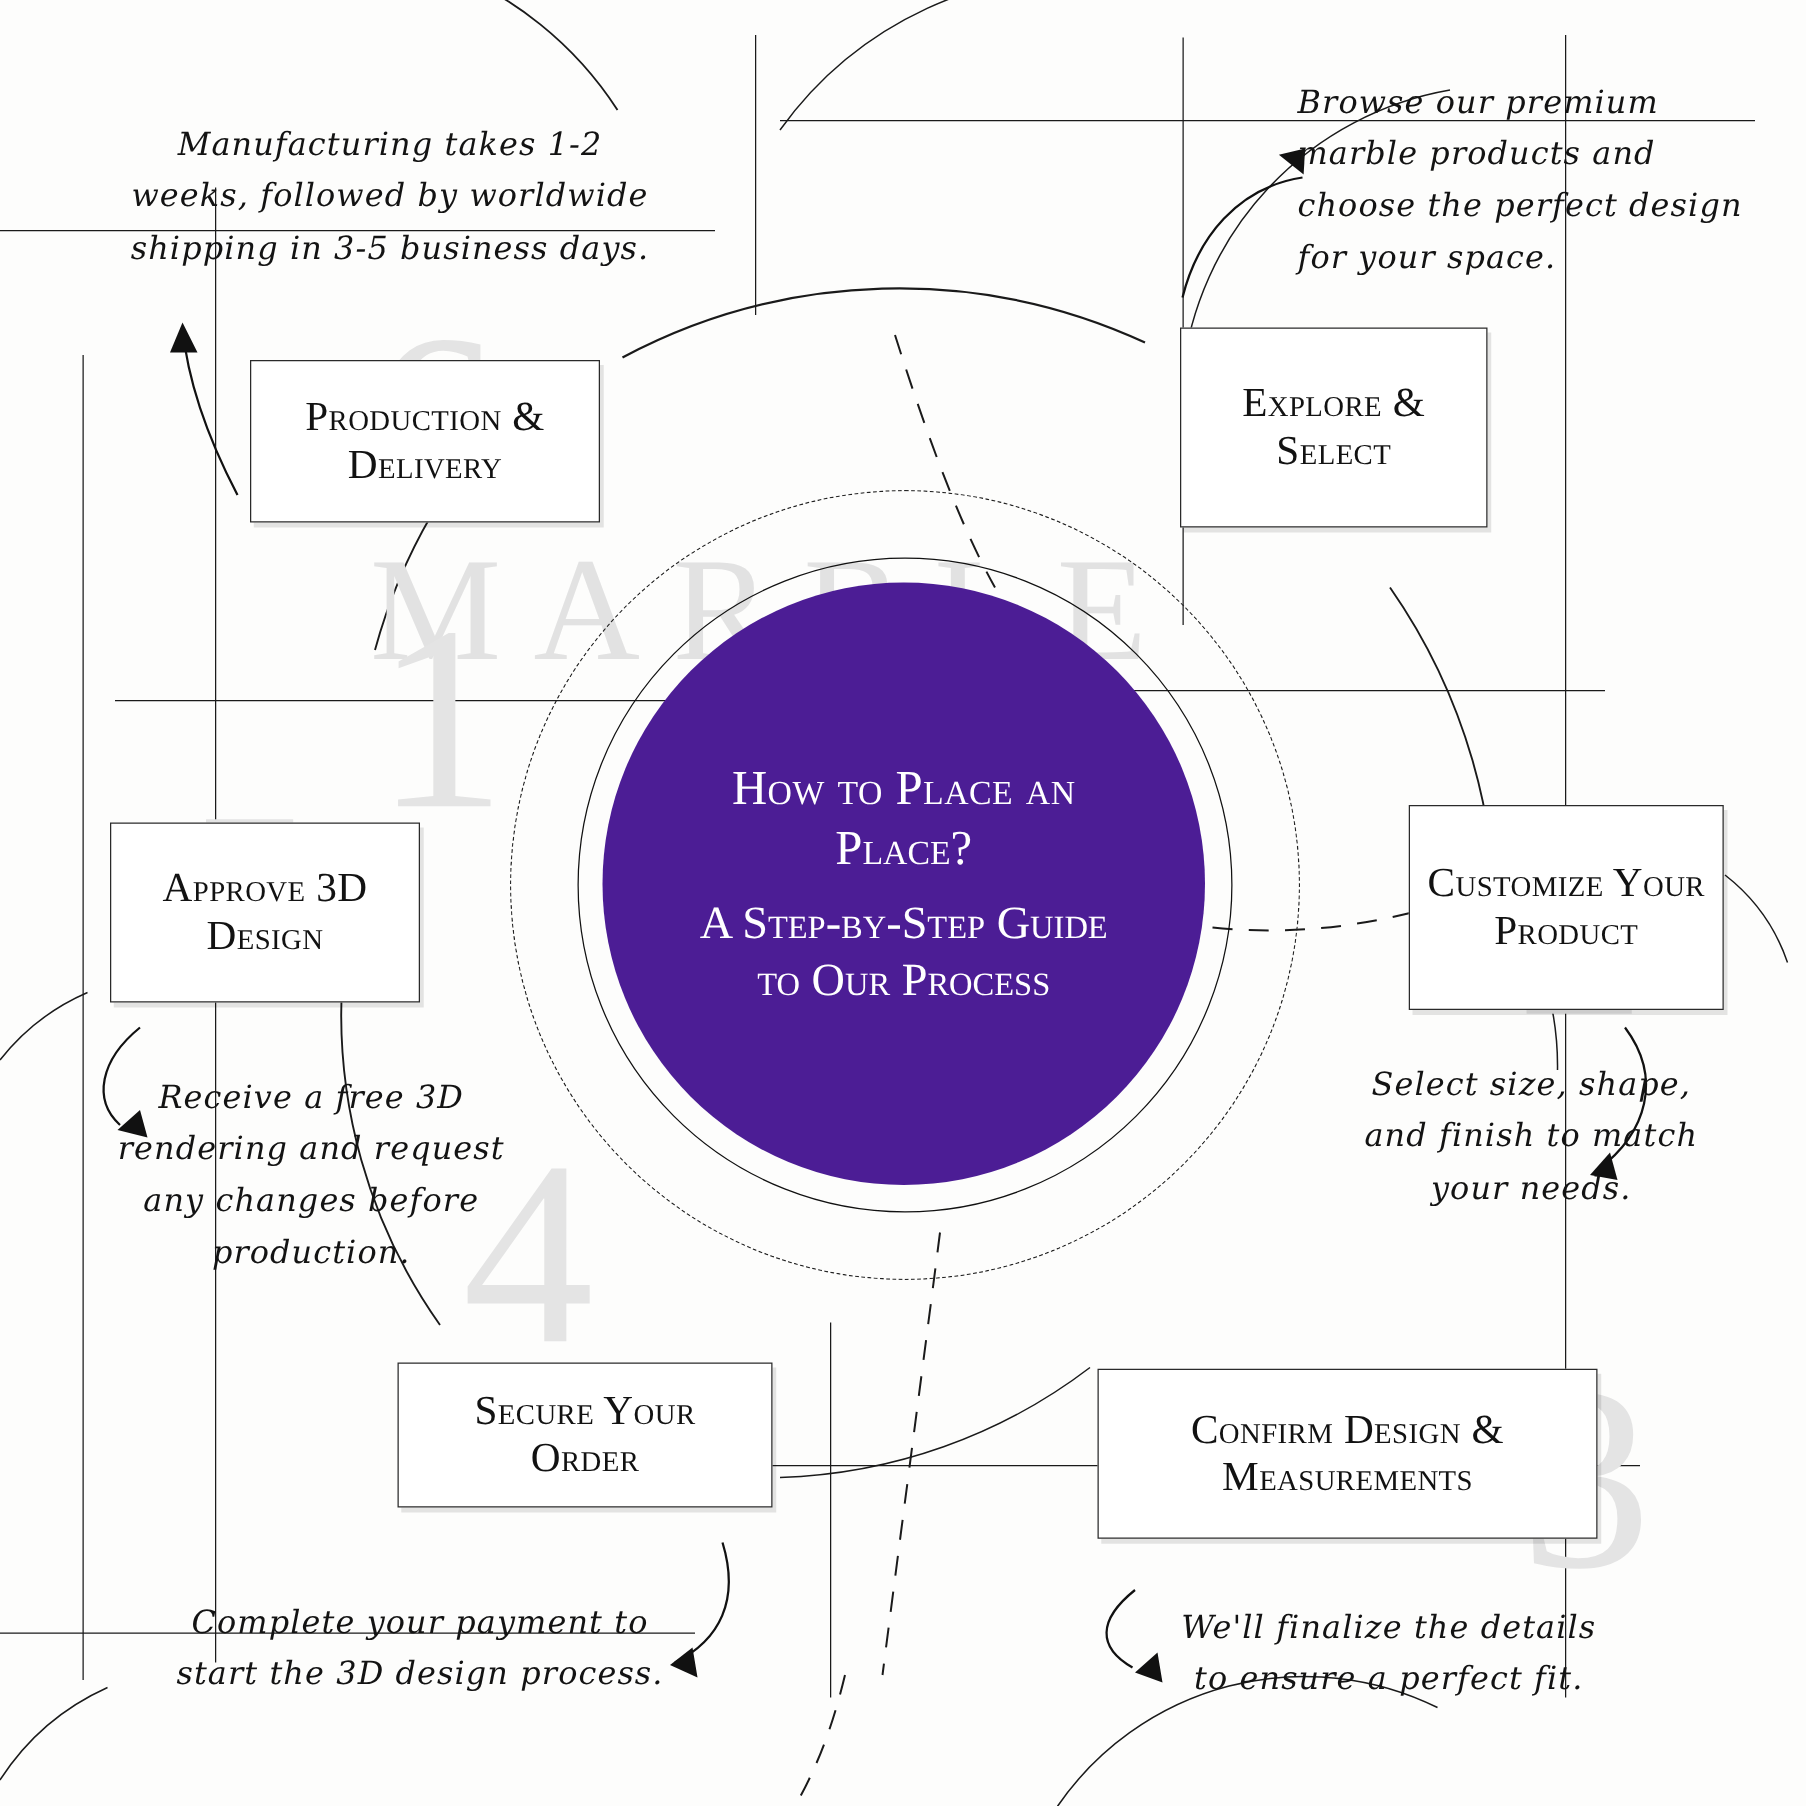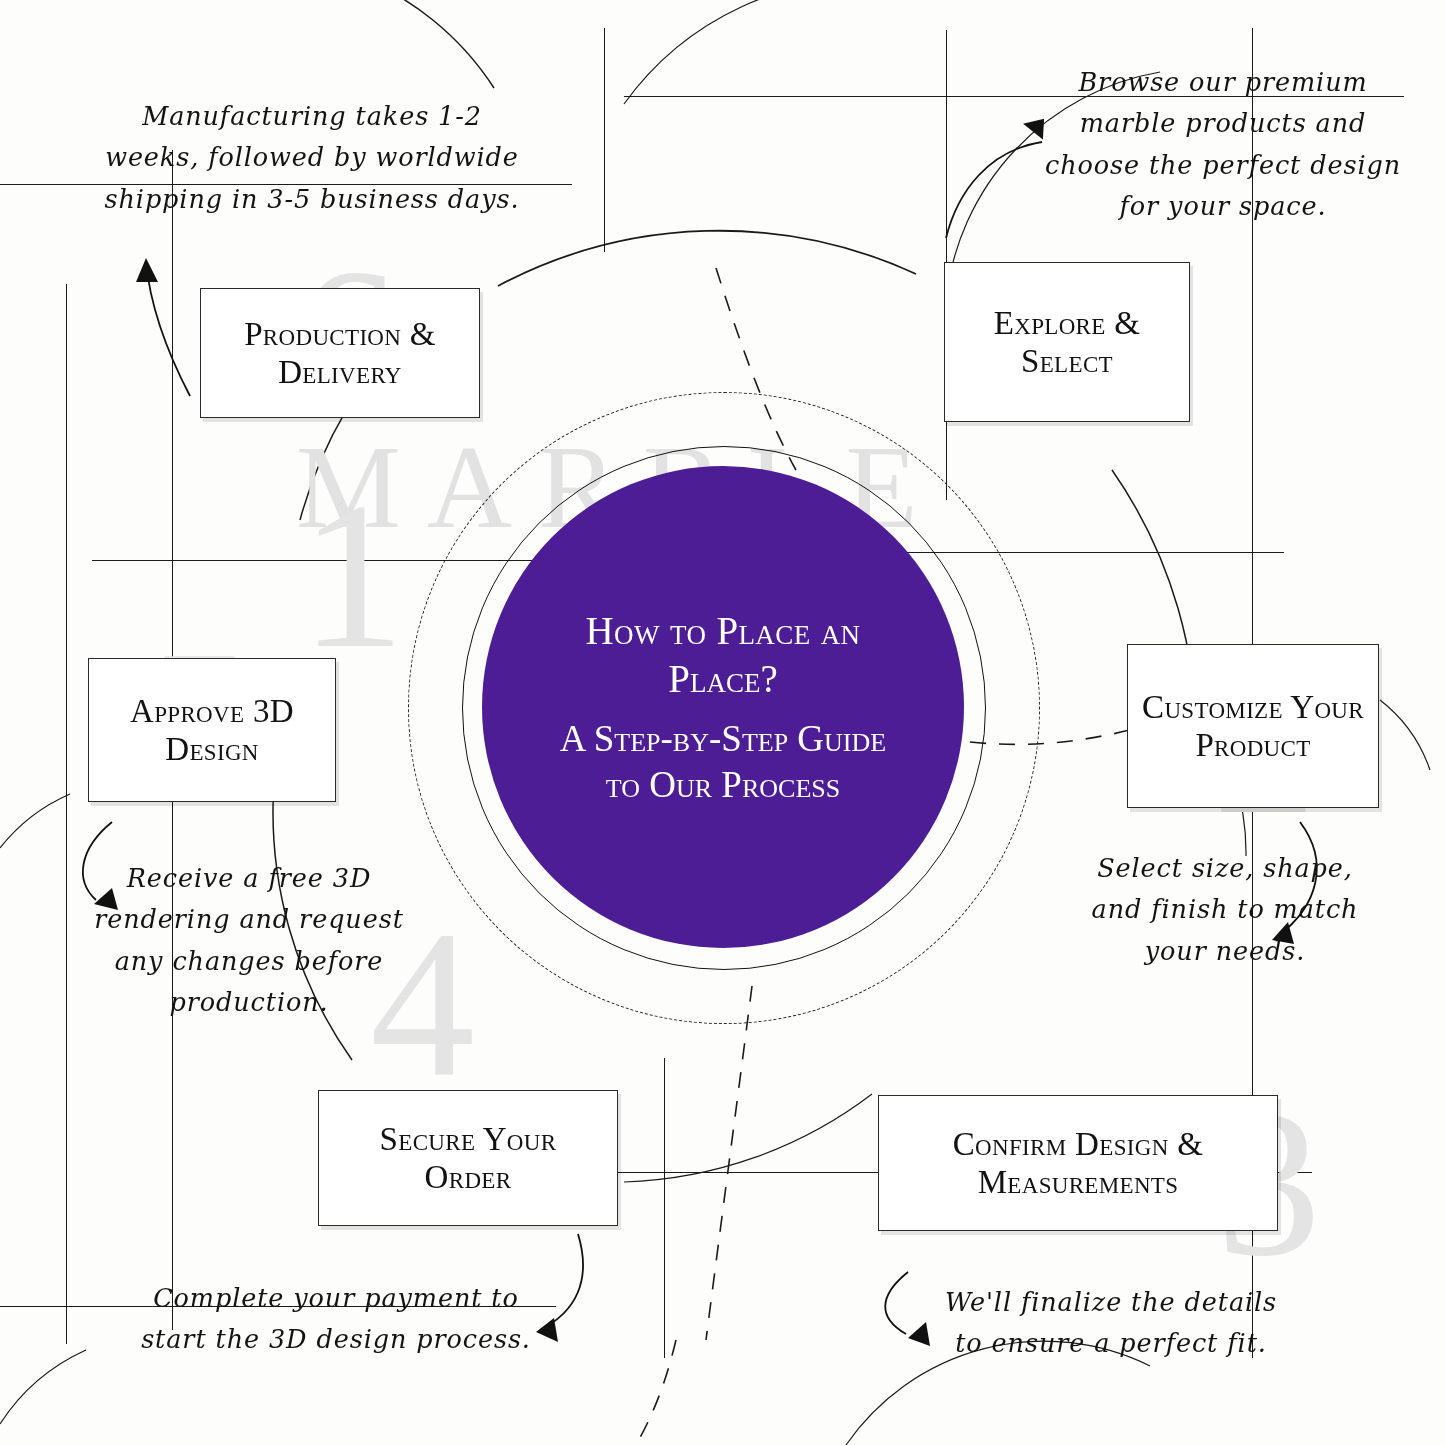--- a/index.html
+++ b/index.html
@@ -130,36 +130,36 @@
     font-variant: small-caps;
     font-size: 33px;
     line-height: 1.16;
     color: #121212;
     letter-spacing: 0.01em;
   }
 
   #box-explore   { left: 944px; top: 262px;  width: 246px; height: 160px; }
   #box-customize { left: 1127px; top: 644px; width: 252px; height: 164px; }
   #box-confirm   { left: 878px; top: 1095px; width: 400px; height: 136px; }
-  #box-secure    { left: 318px; top: 1090px; width: 300px; height: 136px; }
+  #box-secure    { left: 318px; top: 1090px; width: 300px; height: 116px; }
   #box-approve   { left: 88px;  top: 658px;  width: 248px; height: 144px; }
   #box-production{ left: 200px; top: 288px;  width: 280px; height: 130px; }
 
   
   .note {
     position: absolute;
     font-family: "DejaVu Serif", serif;
     font-style: italic;
     color: #131313;
     font-size: 25.5px;
     line-height: 1.62;
     letter-spacing: 0.035em;
     white-space: pre-line;
   }
-  #note-explore   { left: 1038px; top: 62px;  width: 370px; text-align: center; }
+  #note-explore   { left: 1038px; top: 62px;  width: 370px; }
   #note-customize { left: 1060px; top: 848px; width: 330px; text-align: center; }
   #note-confirm   { left: 916px;  top: 1282px; width: 390px; text-align: center; }
   #note-secure    { left: 126px;  top: 1278px; width: 420px; text-align: center; }
   #note-approve   { left: 74px;   top: 858px;  width: 350px; text-align: center; }
   #note-production{ left: 92px;   top: 96px;   width: 440px; text-align: center; }
 </style>
 </head>
 <body>
 
 <div id="stage">

